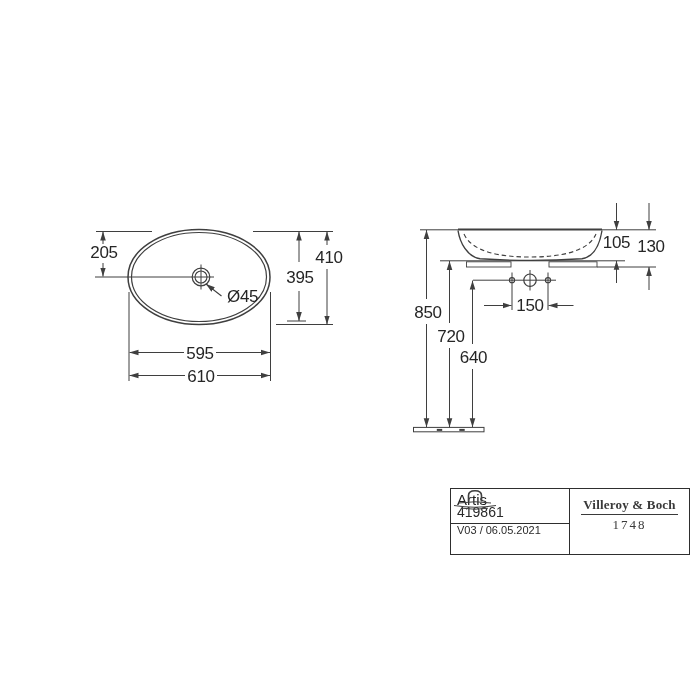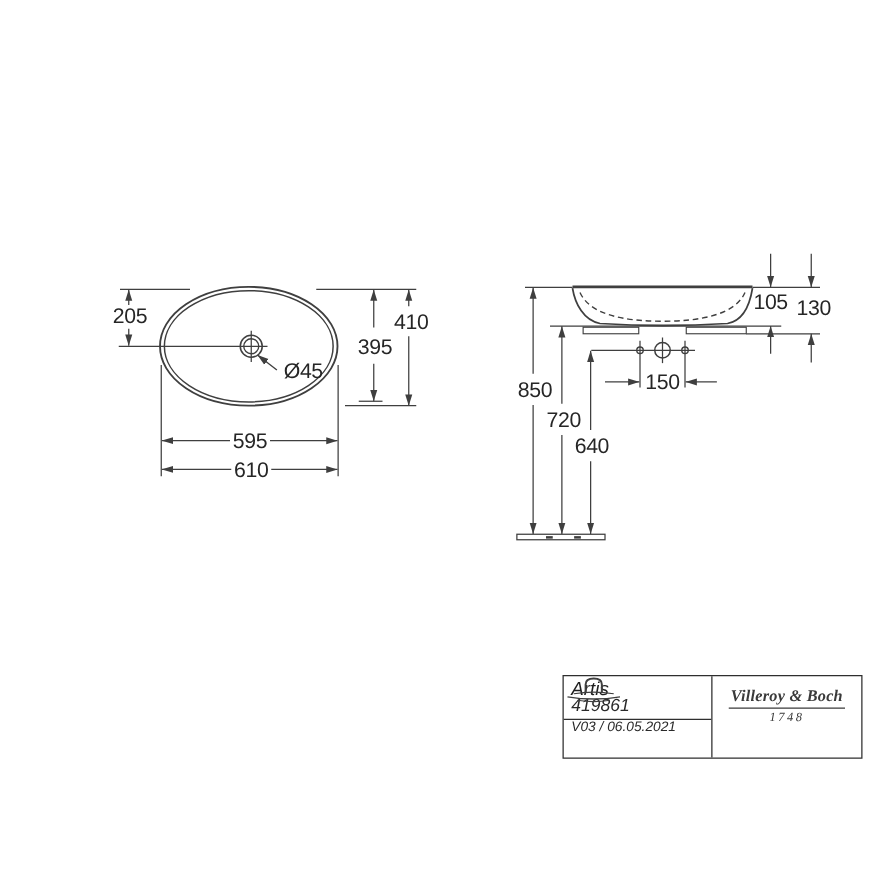--- a/index.html
+++ b/index.html
@@ -3,31 +3,31 @@
 <meta charset="utf-8">
 <style>
   html,body{margin:0;padding:0;background:#ffffff;}
   #canvas{position:relative;width:700px;height:700px;background:#ffffff;overflow:hidden;
           font-family:"Liberation Sans",sans-serif;}
   svg{position:absolute;left:0;top:0;}
   svg line, svg path, svg ellipse, svg circle, svg rect{stroke:#3f3f3f;fill:none;}
   .dimtext{font-family:"Liberation Sans",sans-serif;font-size:17px;fill:#262626;letter-spacing:-0.3px;}
   .arrow{fill:#3f3f3f;stroke:none;}
   
-  .title-block{position:absolute;left:450px;top:540px;width:238px;height:65px;
-               border:1.4px solid #2e2e2e;display:flex;color:#222;font-style:italic;}
+  .title-block{position:absolute;left:450px;top:488px;width:238px;height:65px;
+               border:1.4px solid #2e2e2e;display:flex;color:#222;}
   .tb-left{width:118px;border-right:1.4px solid #2e2e2e;display:flex;flex-direction:column;}
   .tb-name-cell{height:35px;border-bottom:1.4px solid #2e2e2e;padding:3px 0 0 6px;box-sizing:border-box;}
   .tb-product{font-size:15px;line-height:15px;color:#1f1f1f;}
   .tb-article{font-size:14px;line-height:11px;color:#2a2a2a;}
   .tb-version-cell{flex:1;display:flex;align-items:flex-start;padding-left:6px;font-size:11px;color:#2a2a2a;}
   .tb-right{flex:1;display:flex;flex-direction:column;align-items:center;justify-content:flex-start;padding-top:6px;}
   .vb-wordmark{font-family:"Liberation Serif",serif;font-weight:bold;font-size:13px;color:#3a3a3a;
                letter-spacing:0.2px;border-bottom:1px solid #3a3a3a;padding:0 2px 1px 2px;margin-top:2px;}
-  .vb-year{font-family:"Liberation Serif",serif;font-size:10px;color:#3a3a3a;letter-spacing:2px;margin-top:2px;}
+  .vb-year{font-family:"Liberation Serif",serif;font-size:13px;color:#3a3a3a;letter-spacing:2px;margin-top:2px;}
 </style>
 </head>
 <body>
 
 <div id="canvas">
 
 <svg width="700" height="700" viewBox="0 0 700 700">
   <defs>
     <marker id="arr" viewBox="0 0 9 8" refX="9" refY="4" markerWidth="9" markerHeight="8" markerUnits="userSpaceOnUse" orient="auto-start-reverse">
       <path class="arrow" d="M0,1.2 L9,4 L0,6.8 Z"></path>

